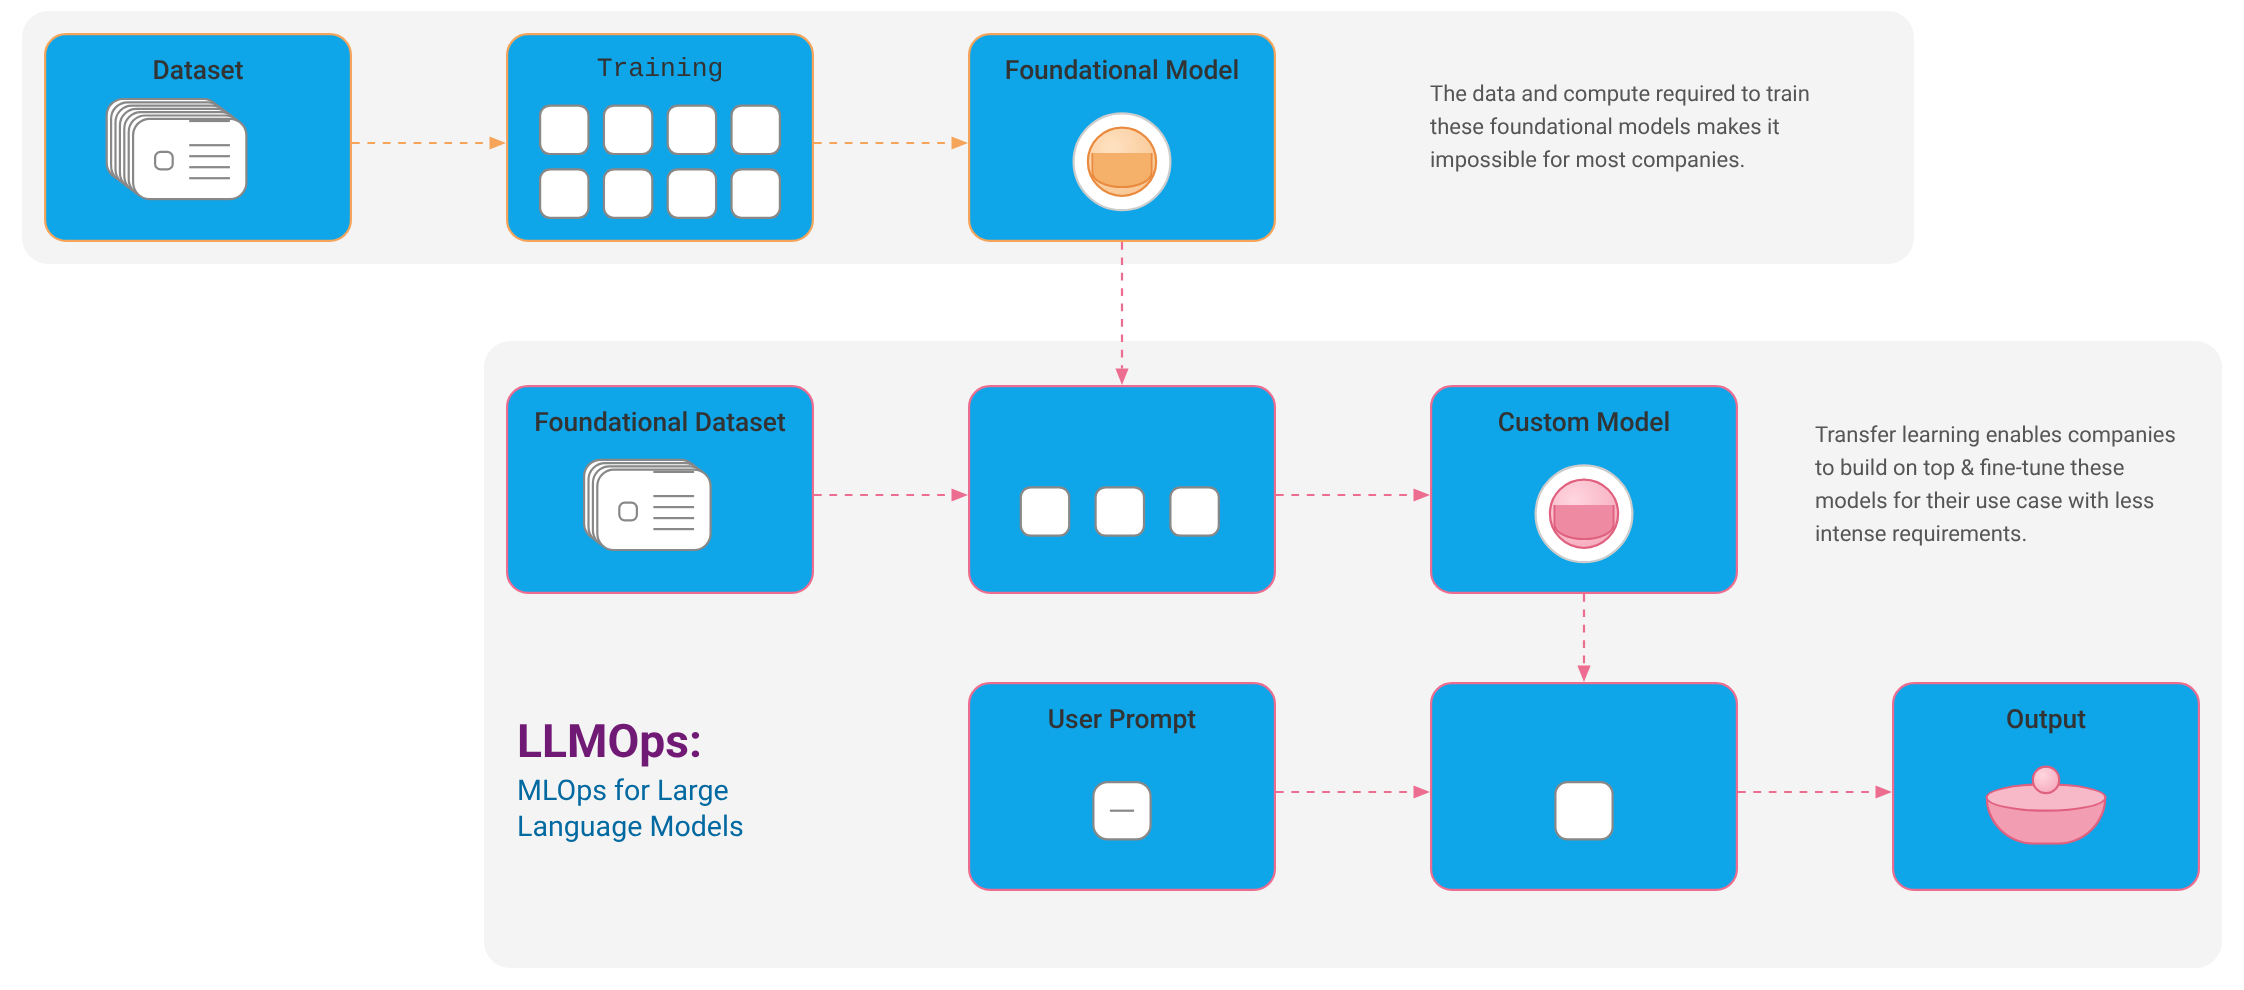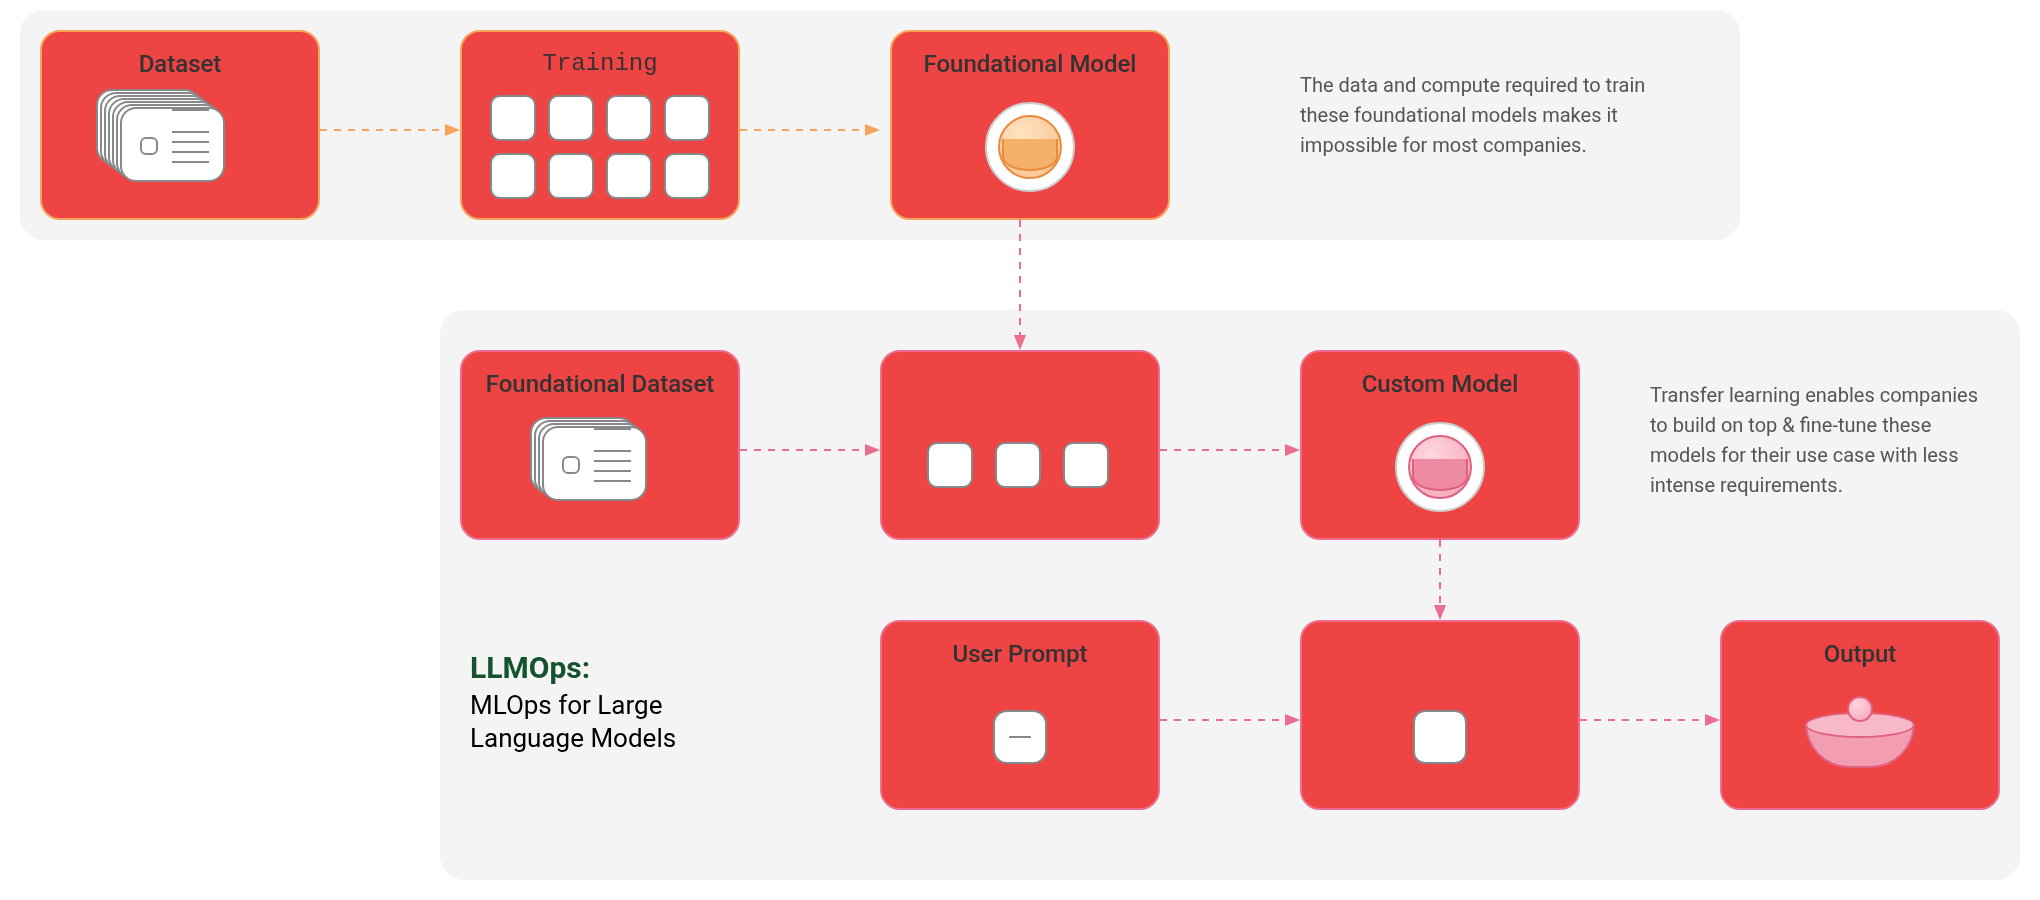--- a/index.html
+++ b/index.html
@@ -21,21 +21,21 @@
     width: 1720px; height: 230px;
   }
   .panel-bottom {
     left: 440px; top: 310px;
     width: 1580px; height: 570px;
   }
   .card {
     position: absolute;
     width: 280px;
     height: 190px;
-    background: #ef4444;
+    background: #0ea5e9;
     border: 2px solid;
     border-radius: 20px;
     text-align: center;
     padding-top: 18px;
   }
   .card.orange { border-color: #f5a45a; }
   .card.pink   { border-color: #ec6d8f; }
   .card-title {
     font-size: 24px;
     font-weight: 500;
@@ -48,28 +48,28 @@
     color: #555;
     width: 350px;
   }
   .llmops-title {
     position: absolute;
     left: 470px;
     top: 650px;
     width: 300px;
   }
   .llmops-title .h1 {
-    font-size: 30px;
+    font-size: 42px;
     font-weight: 700;
-    color: #14532d;
+    color: #701a75;
   }
   .llmops-title .h2 {
     font-size: 26px;
     font-weight: 400;
-    color: #000000;
+    color: #0369a1;
     line-height: 1.25;
     margin-top: 4px;
   }
 
   
 
   .icon-zone {
     position: absolute;
     top: 60px; left: 0; right: 0;
     height: 110px;
@@ -238,21 +238,21 @@
         <div class="chip"></div>
         <div class="chip"></div>
       <div class="chip"></div>
         <div class="chip"></div>
         <div class="chip"></div>
         <div class="chip"></div>
     </div>
   </div>
 </div>
 
-<div class="card orange" style="left:880px; top:30px;margin-left:10px;">
+<div class="card orange" style="left:880px; top:30px;">
   <div class="card-title">Foundational Model</div>
   <div class="icon-zone">
     <div class="sphere-wrap">
         <div class="sphere orange"></div>
       </div>
   </div>
 </div>
 
 <div class="caption" style="left:1300px; top:70px;">The data and compute required to train these foundational models makes it impossible for most companies.</div>
 

